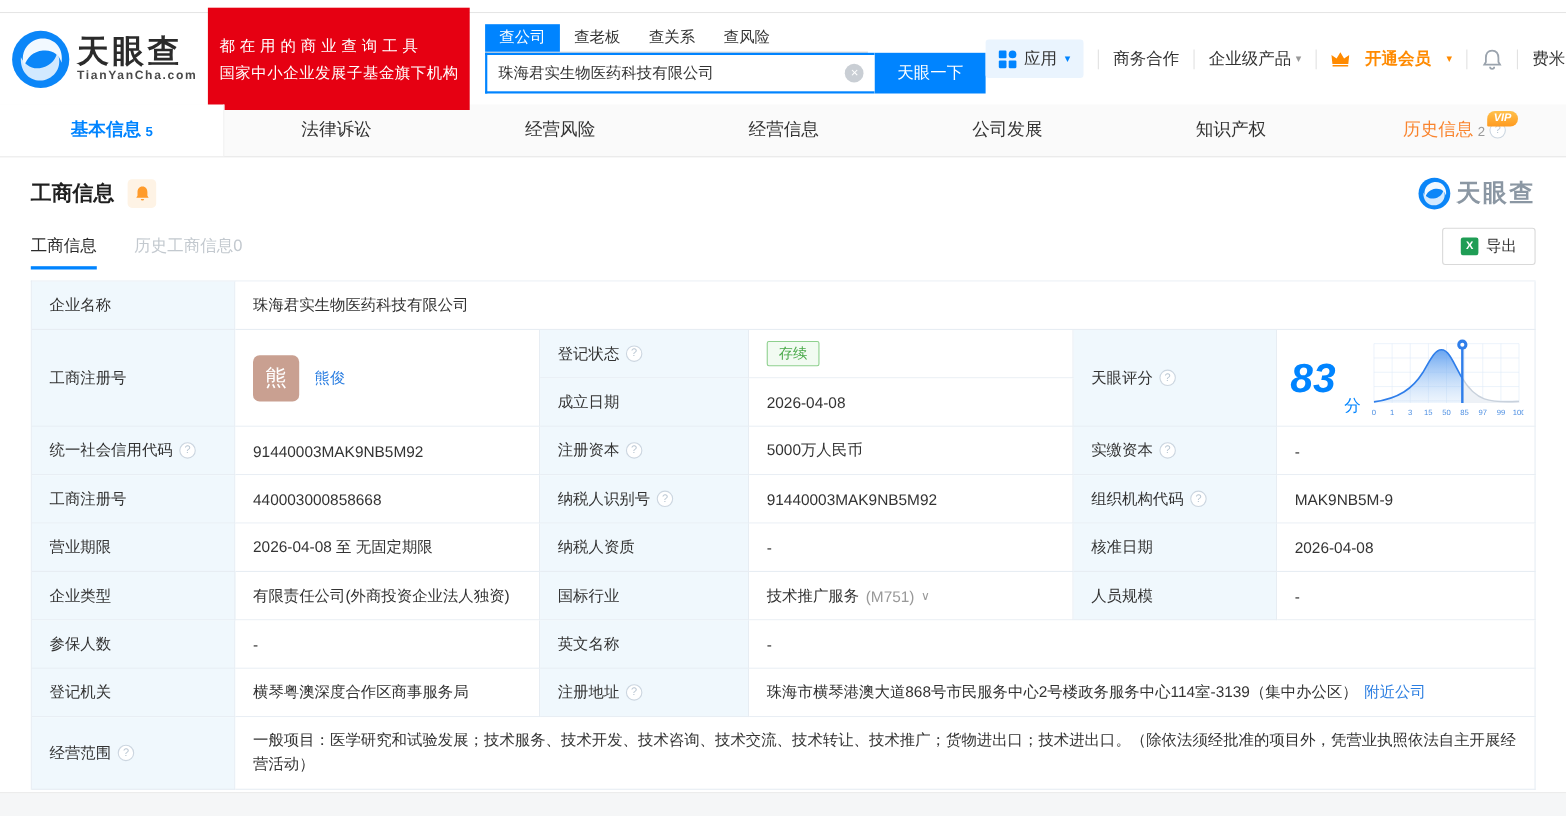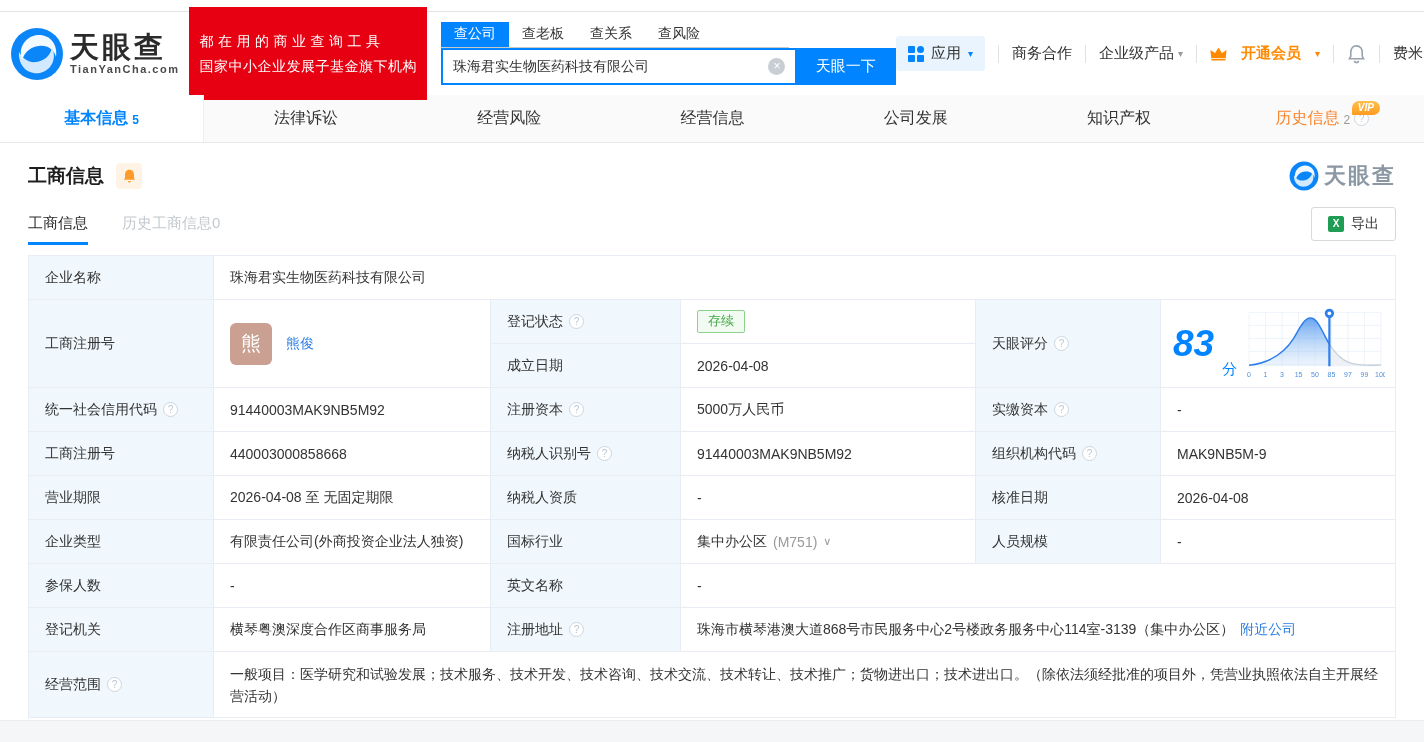--- a/index.html
+++ b/index.html
@@ -72,21 +72,21 @@
       line-height:16px; text-align:center; }
 
   
   .info-table { margin:10px 28px 0; display:grid;
       grid-template-columns:185px 277px 190px 295px 185px 1fr;
       grid-template-rows:44px 44px 44px 44px 44px 44px 44px 44px 44px 66px;
       border-top:1px solid #e7edf3; border-left:1px solid #e7edf3; font-size:14px; }
   .cell { border-right:1px solid #e7edf3; border-bottom:1px solid #e7edf3; background:#fff;
       display:flex; align-items:center; gap:6px; padding:0 16px; overflow:hidden; }
   .cell.label { background:#f0f8fd; color:#333; }
-  .cell.wrap { display:block; padding:11px 16px; line-height:1.6; }
+  .cell.wrap { display:block; padding:11px 16px; line-height:1.6;font-family:Liberation Mono, monospace; }
   .tag-green { display:inline-block; padding:1px 10px 2px; font-size:13px; color:#49a949;
       background:#f2fbf2; border:1px solid #8ed08e; border-radius:2px; }
   .avatar { width:42px; height:42px; border-radius:6px; background:#c9a091; color:#fff; font-size:20px;
       display:flex; align-items:center; justify-content:center; flex:0 0 auto; cursor:pointer; }
   .link { color:#2b7ee1; cursor:pointer; text-decoration:none; }
   .muted { color:#999; }
   .chev { color:#999; font-size:11px; cursor:pointer; }
   .score-cell { padding:0 6px 0 12px; gap:8px; }
   .score-num { font-size:37px; font-weight:bold; font-style:italic; color:#0084ff; line-height:1; }
   .score-unit { font-size:15px; color:#0084ff; align-self:flex-end; margin-bottom:8px; }
@@ -343,21 +343,21 @@
     <div class="cell" style="grid-area:6/2">2026-04-08 至 无固定期限</div>
     <div class="cell label" style="grid-area:6/3">纳税人资质</div>
     <div class="cell" style="grid-area:6/4">-</div>
     <div class="cell label" style="grid-area:6/5">核准日期</div>
     <div class="cell" style="grid-area:6/6">2026-04-08</div>
 
     <div class="cell" style="grid-area:7/2">有限责任公司(外商投资企业法人独资)</div>
     <div class="cell label" style="grid-area:7/1">企业类型</div>
     <div class="cell label" style="grid-area:7/3">国标行业</div>
     <div class="cell" style="grid-area:7/4">
-      <span>集中办公区</span>
+      <span>技术推广服务</span>
       <span class="muted">(M751)</span>
       <span class="chev">∨</span>
     </div>
     <div class="cell label" style="grid-area:7/5">人员规模</div>
     <div class="cell" style="grid-area:7/6">-</div>
 
     <div class="cell label" style="grid-area:8/1">参保人数</div>
     <div class="cell" style="grid-area:8/2">-</div>
     <div class="cell label" style="grid-area:8/3">英文名称</div>
     <div class="cell" style="grid-area:8/4/9/7">-</div>

